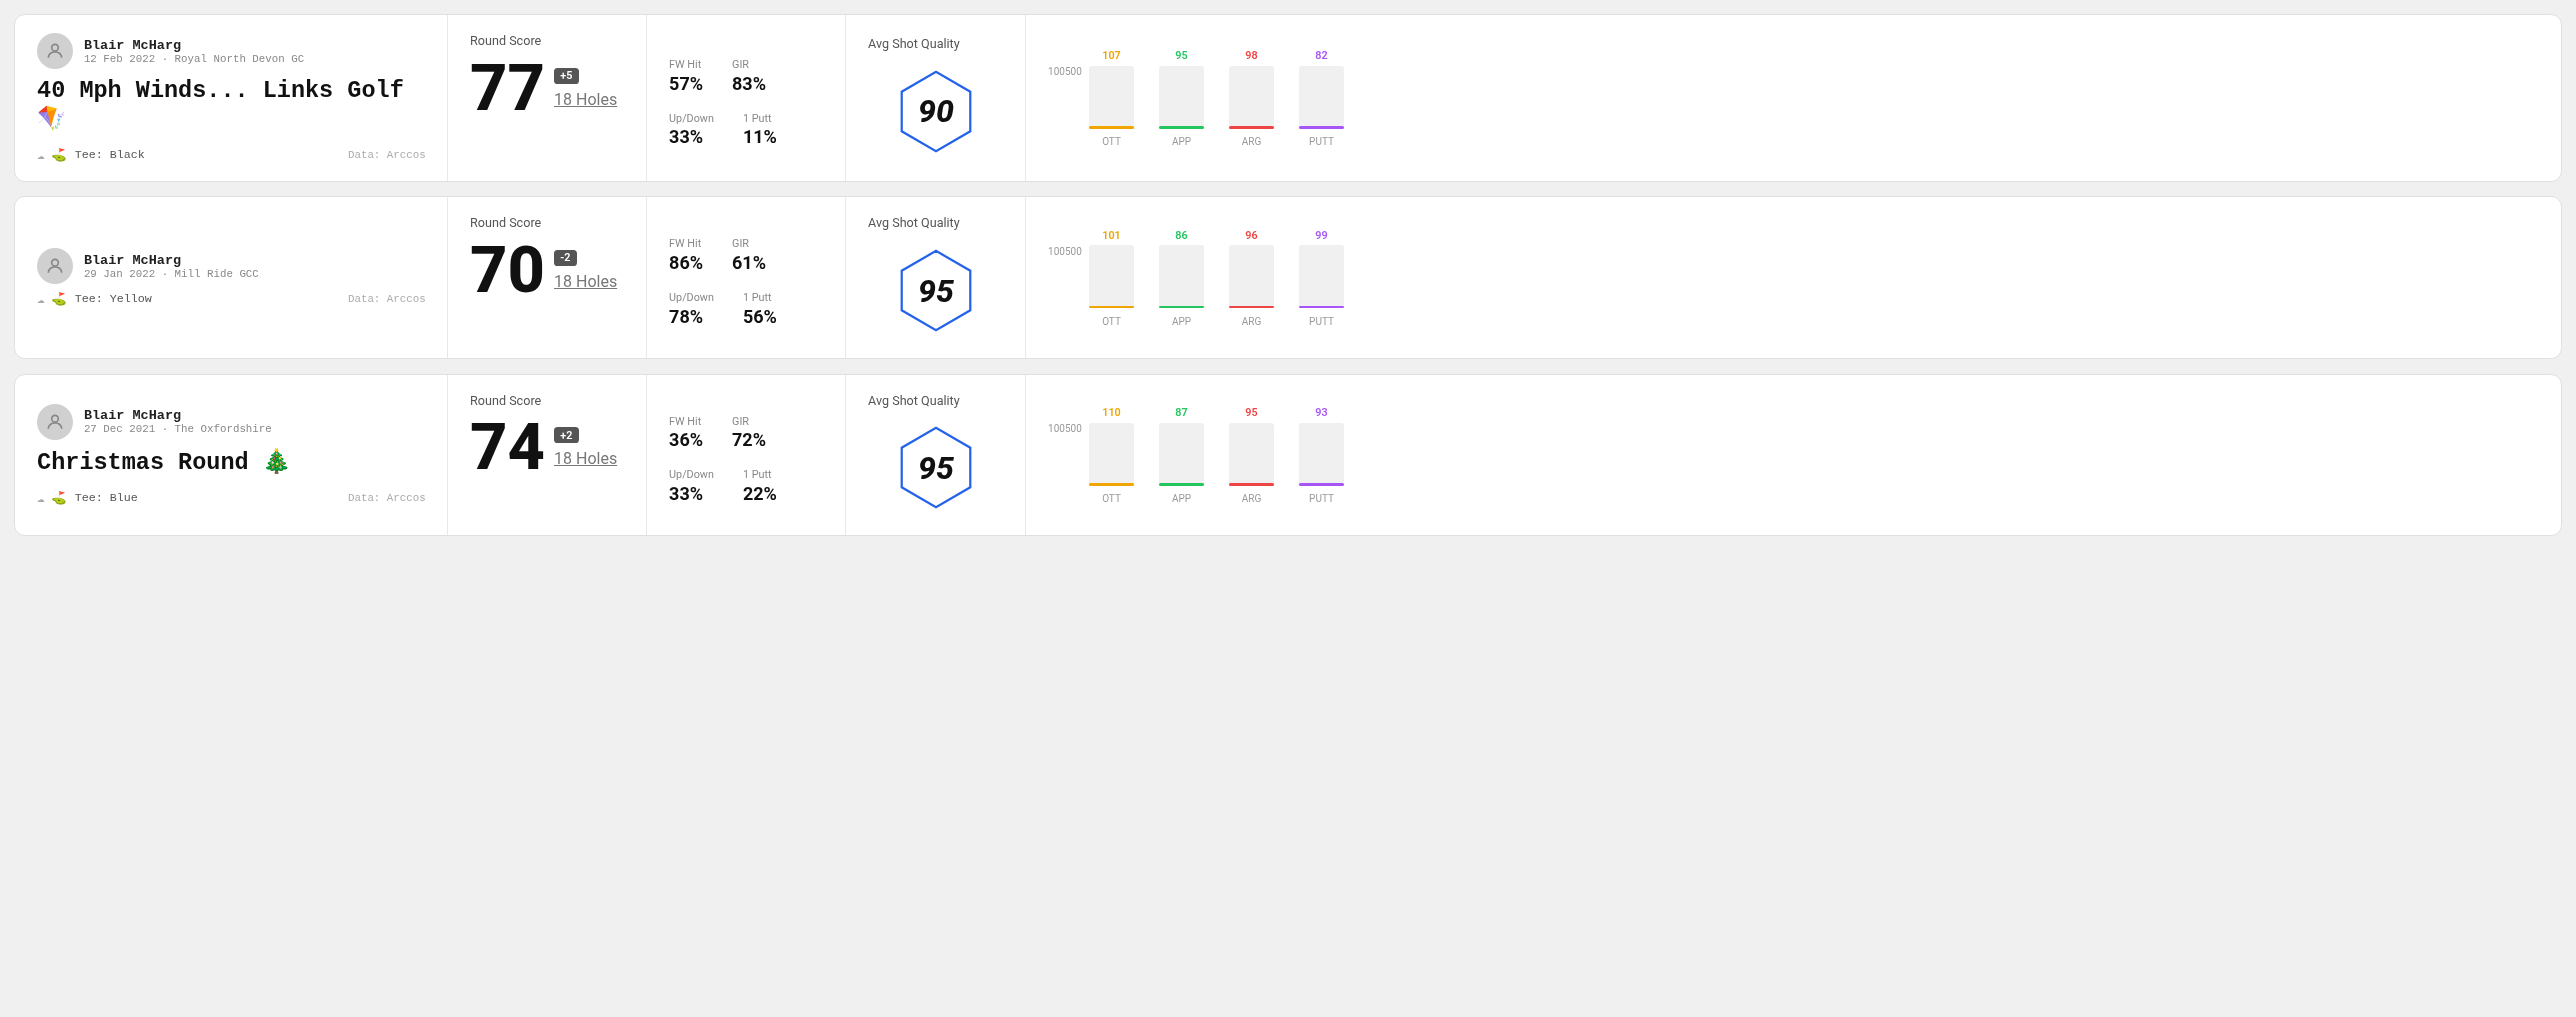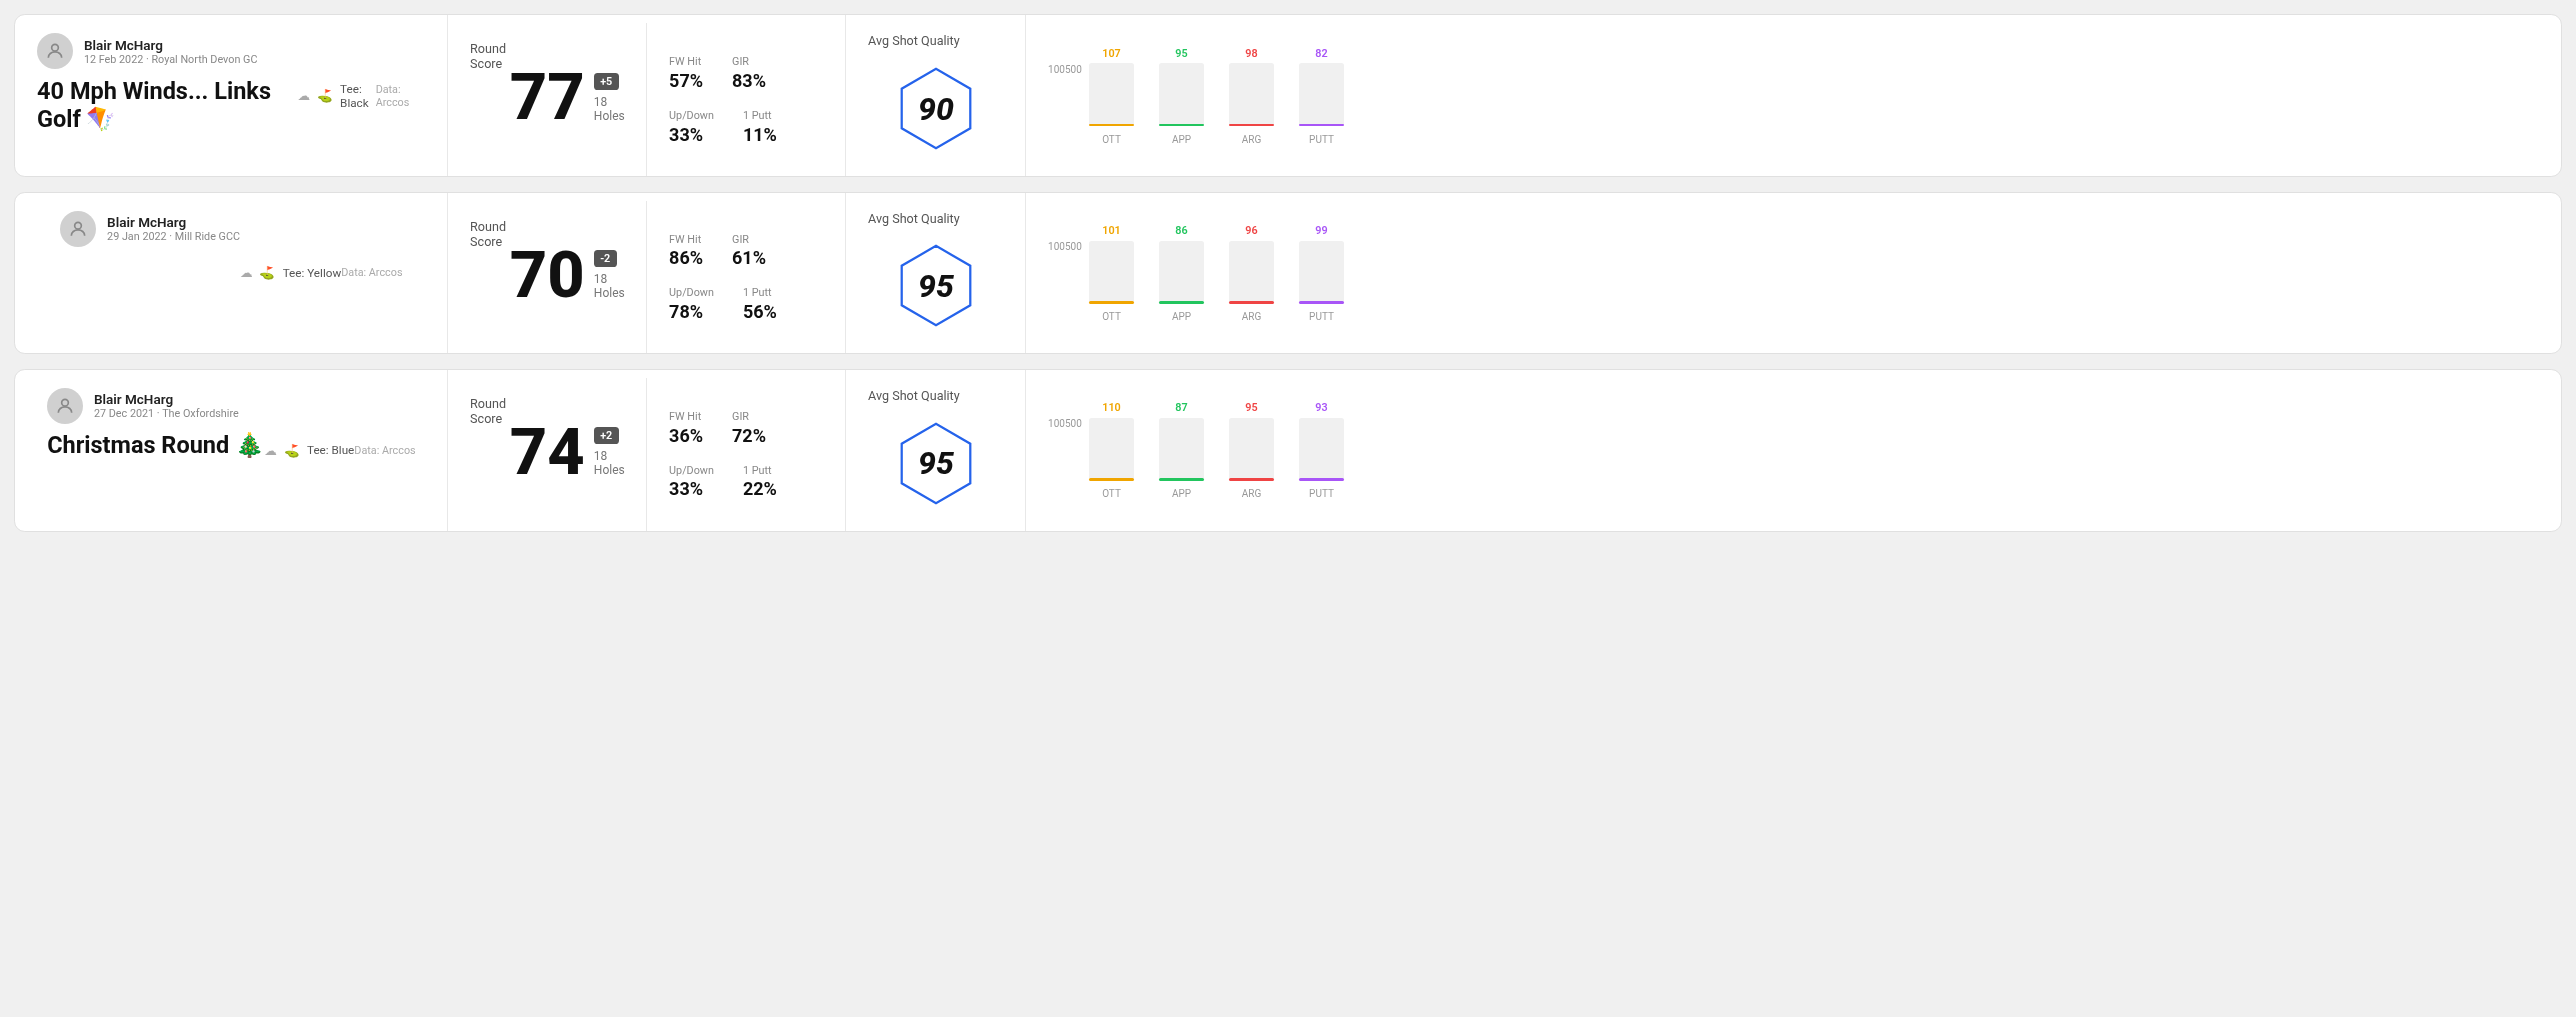--- a/index.html
+++ b/index.html
@@ -16,22 +16,23 @@
       margin-bottom: 14.4px;
       display: flex;
       align-items: stretch;
       overflow: hidden;
     }
     .card-left {
       flex: 0 0 433px;
       padding: 18px 21.7px;
       border-right: 0.9px solid #e8e8e8;
       display: flex;
-      flex-direction: row;
+      flex-direction: column;
       justify-content: center;
+      font-family: Liberation Mono, monospace;
     }
     .user-row {
       display: flex;
       align-items: center;
       gap: 10.8px;
       margin-bottom: 7.2px;
     }
     .avatar {
       width: 36px;
       height: 36px;
@@ -77,23 +78,22 @@
     }
     .data-source {
       font-size: 10.8px;
       color: #aaa;
     }
     .card-score {
       flex: 0 0 199px;
       padding: 18px 21.7px;
       border-right: 0.9px solid #e8e8e8;
       display: flex;
-      flex-direction: row;
-      justify-content: center;
-      margin-top: 8px;
+      flex-direction: column;
+      justify-content: flex-start;
     }
     .score-label {
       font-size: 12.6px;
       color: #555;
       margin-bottom: 7.2px;
     }
     .score-main {
       display: flex;
       align-items: center;
       gap: 9px;
@@ -113,23 +113,24 @@
     }
     .badge {
       background: #555;
       color: #fff;
       font-size: 10.8px;
       font-weight: 600;
       padding: 1.8px 6.3px;
       border-radius: 3.6px;
     }
     .holes-text {
-      font-size: 12px;
+      font-size: 16px;
       color: #777;
       margin-top: 1.8px;
+      text-decoration: underline;
     }
     .card-stats {
       flex: 0 0 199px;
       padding: 18px 21.7px;
       border-right: 0.9px solid #e8e8e8;
       display: flex;
       flex-direction: column;
       justify-content: center;
       gap: 9px;
     }

